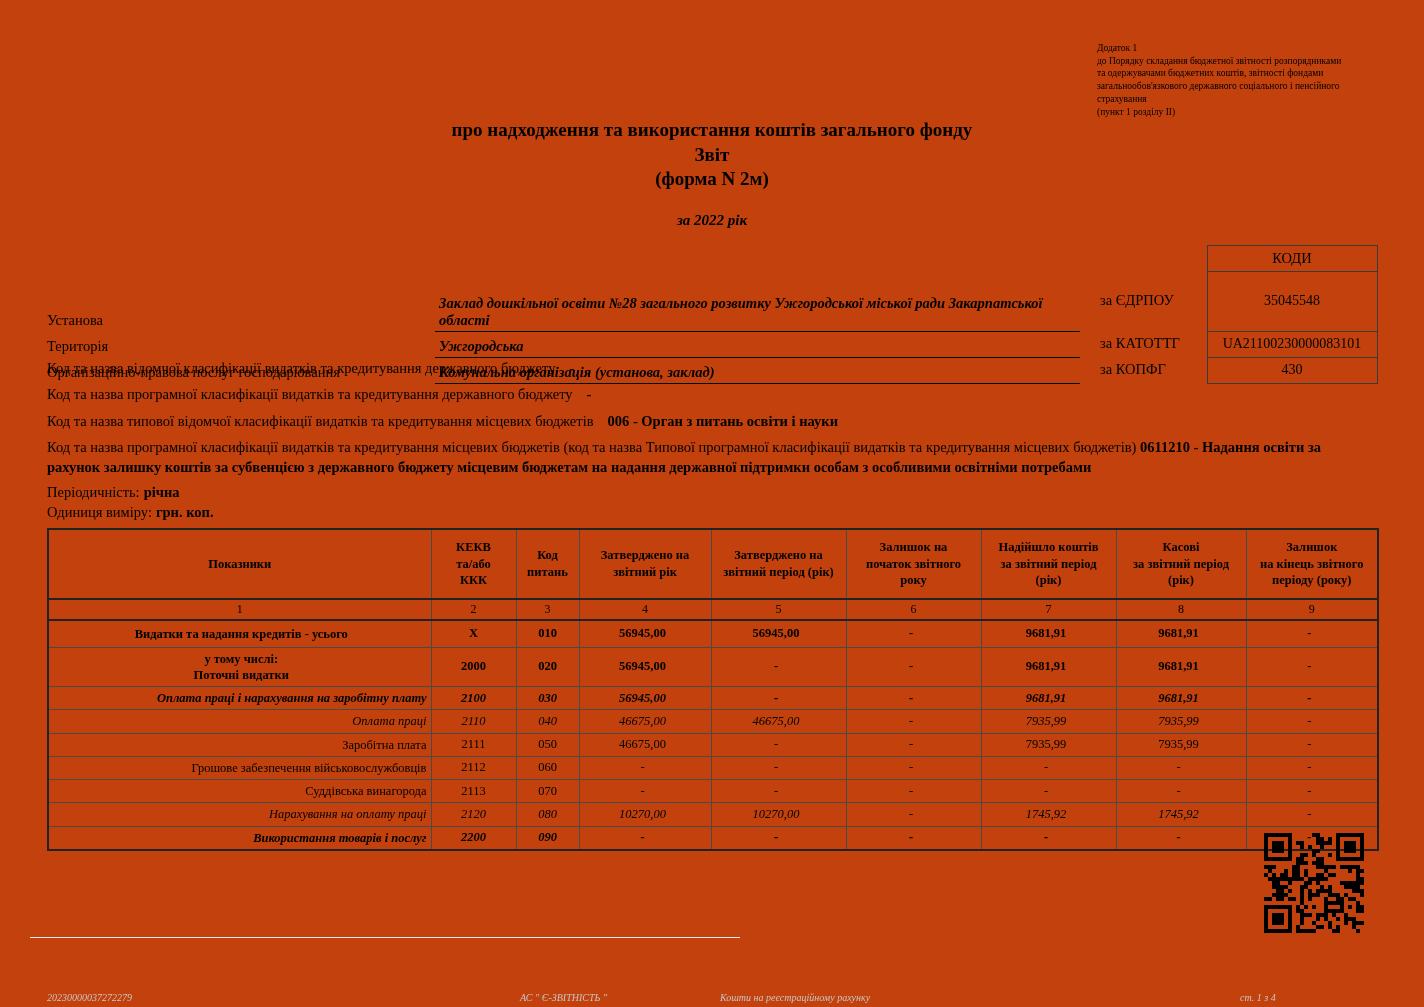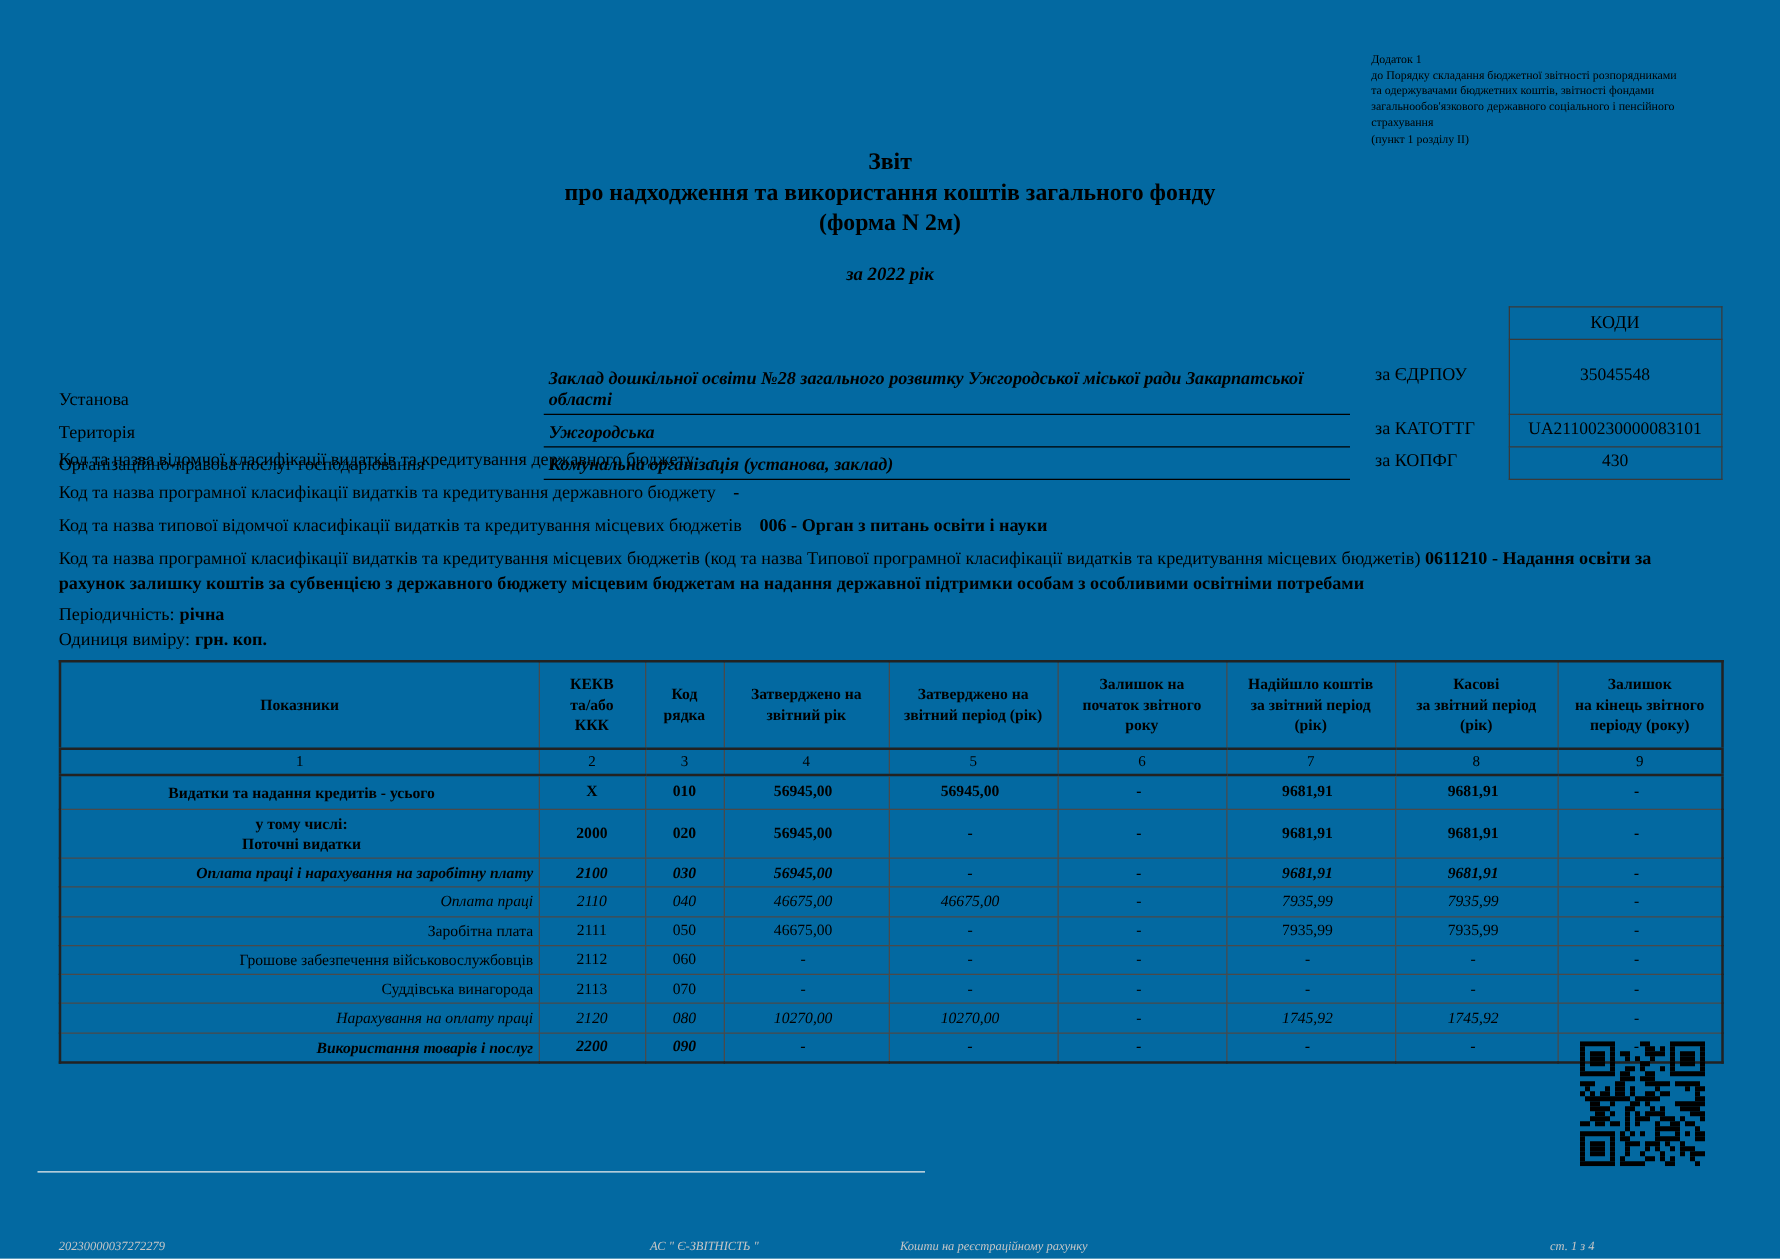--- a/index.html
+++ b/index.html
@@ -1,18 +1,18 @@
 <!DOCTYPE html>
 <html><head>
 <meta charset="utf-8">
 <style>
   * { box-sizing: border-box; }
   html,body { margin:0; padding:0; background:#e8e8e8; }
   .page {
-    position:relative; width:1424px; height:1007px; background:#0369a1;
+    position:relative; width:1424px; height:1007px; background:#c2410c;
     font-family:"Liberation Serif", serif; color:#000; overflow:hidden;
   }
 
   
   .annex { position:absolute; left:1097px; top:42px; width:290px; font-size:9.5px; line-height:1.34; }
 
   
   .title-block { position:absolute; top:118px; left:0; width:100%; text-align:center; }
   .title-main { font-size:19px; font-weight:bold; line-height:1.3; }
   .title-period { font-size:15px; font-weight:bold; font-style:italic; margin-top:20px; }
@@ -75,22 +75,22 @@
   <div class="annex">
     <div>Додаток 1</div>
     <div>до Порядку складання бюджетної звітності розпорядниками</div>
     <div>та одержувачами бюджетних коштів, звітності фондами</div>
     <div>загальнообов'язкового  державного соціального  і пенсійного</div>
     <div>страхування</div>
     <div>(пункт 1 розділу II)</div>
   </div>
 
   <div class="title-block">
+    <div class="title-main">про надходження та використання коштів загального фонду</div>
     <div class="title-main">Звіт</div>
-    <div class="title-main">про надходження та використання коштів загального фонду</div>
     <div class="title-main">(форма N 2м)</div>
     <div class="title-period">за 2022 рік</div>
   </div>
 
   <table class="info-table">
     <colgroup>
         <col style="width:388px">
         <col style="width:645px">
         <col style="width:127px">
         <col style="width:170px">
@@ -147,21 +147,21 @@
         <col style="width:130px">
         <col style="width:132px">
     </colgroup>
     <thead>
       <tr>
         <th>Показники</th>
         <th>КЕКВ
 та/або
 ККК</th>
         <th>Код
-рядка</th>
+питань</th>
         <th>Затверджено на
 звітний рік</th>
         <th>Затверджено на
 звітний період (рік)</th>
         <th>Залишок на
 початок звітного
 року</th>
         <th>Надійшло коштів
 за звітний період
 (рік)</th>

